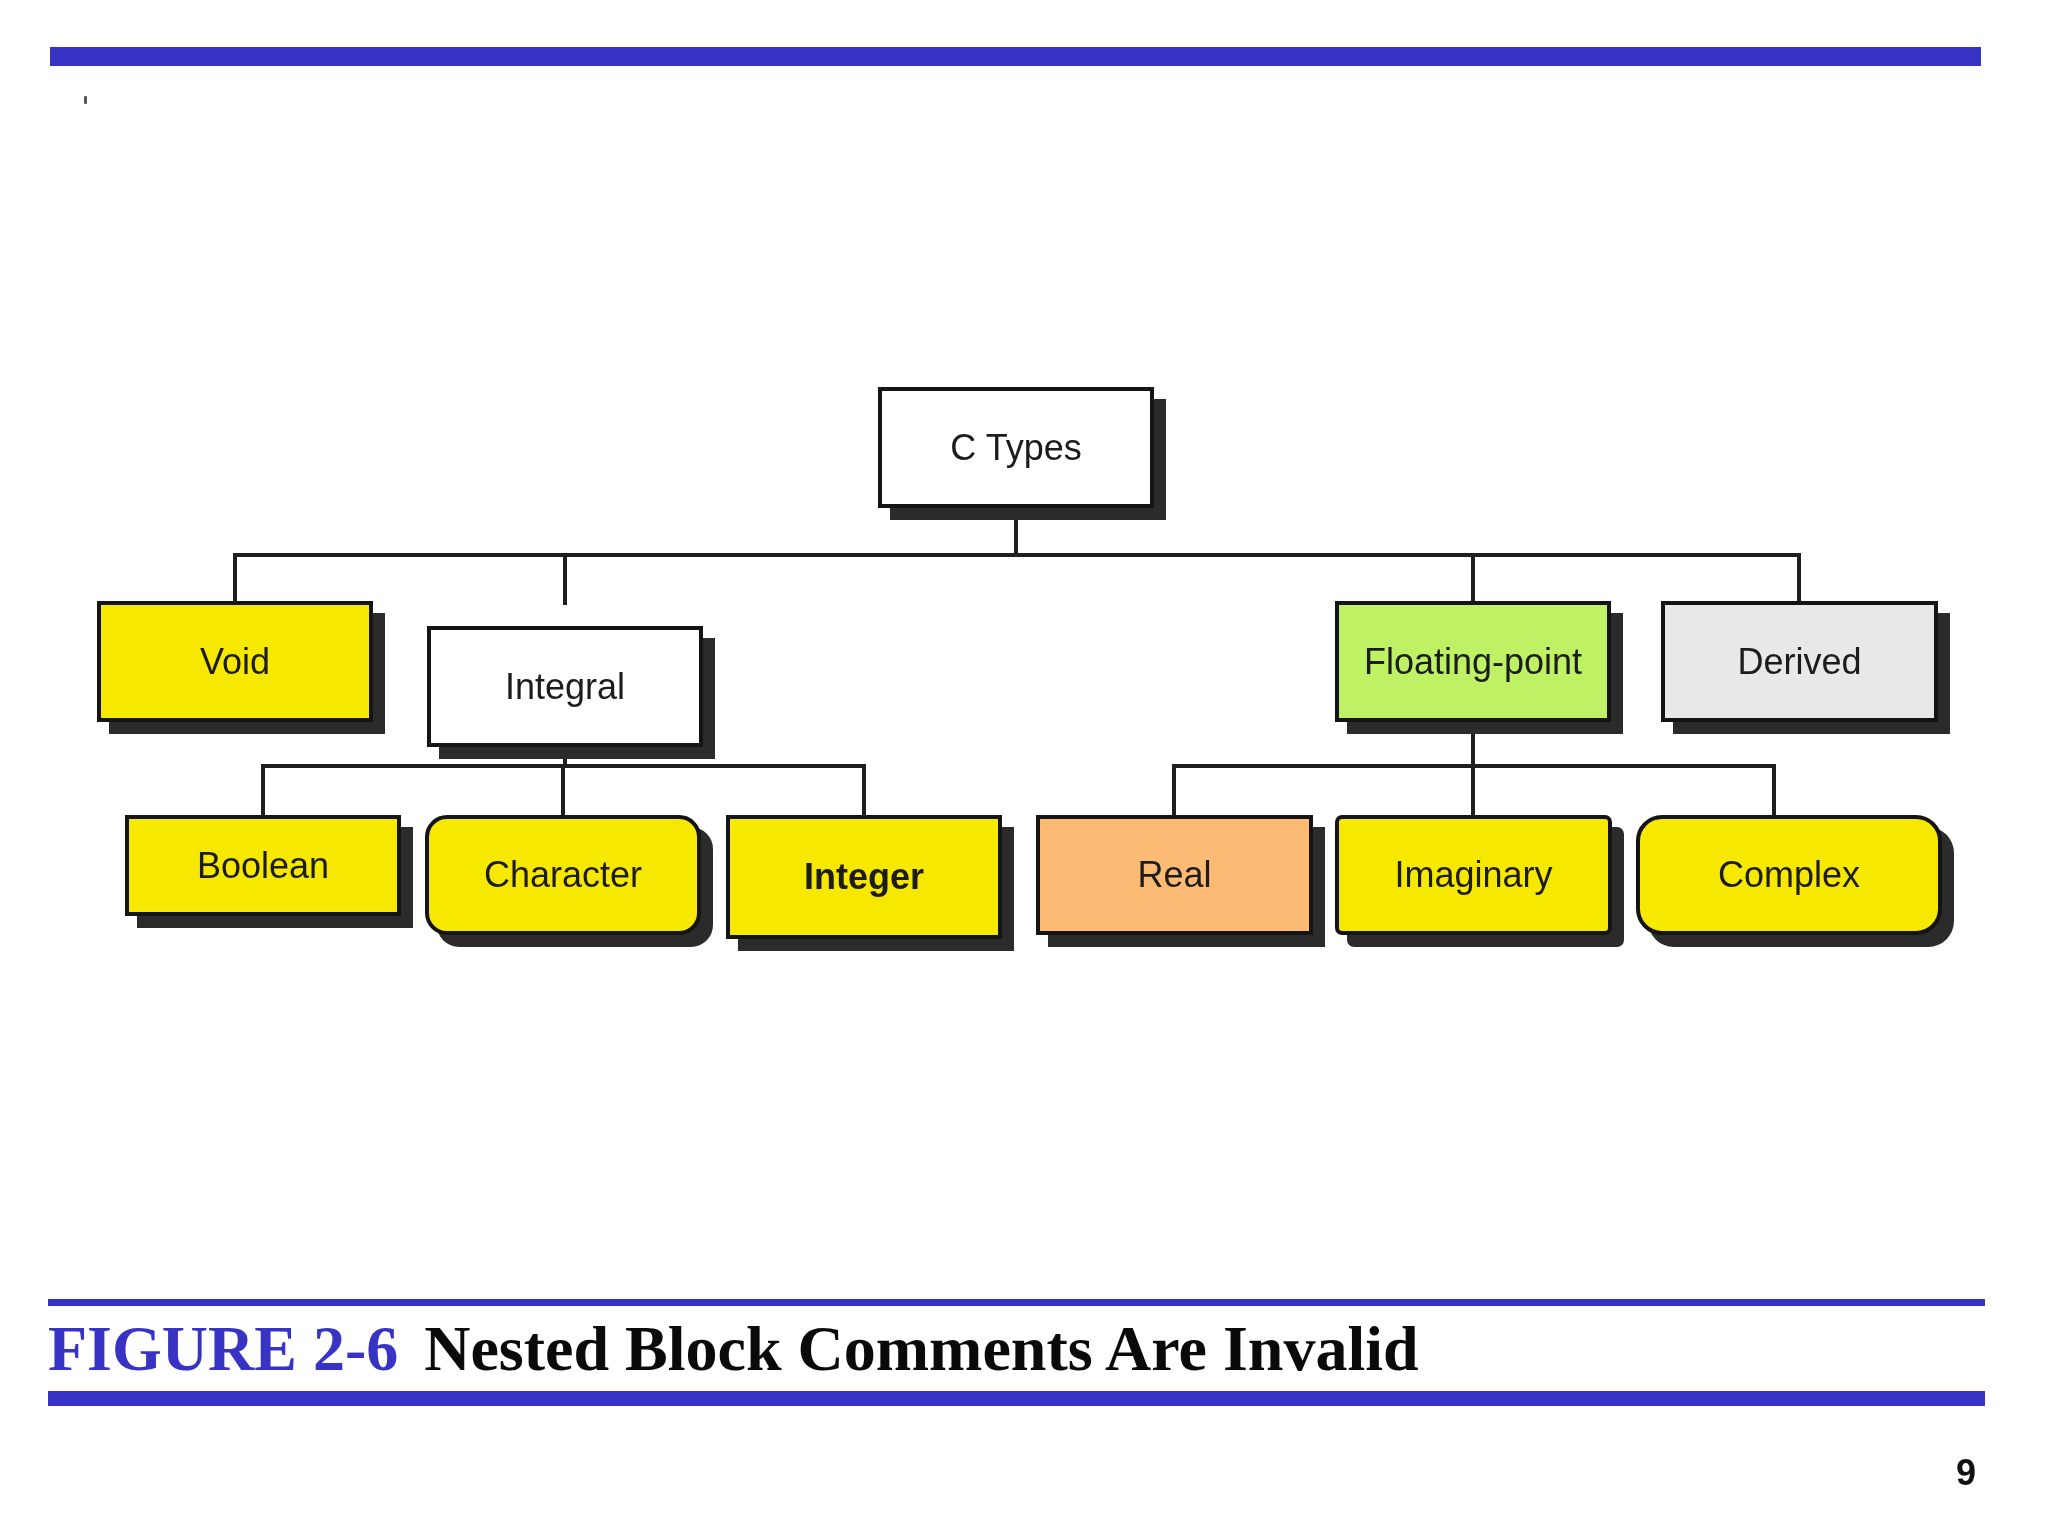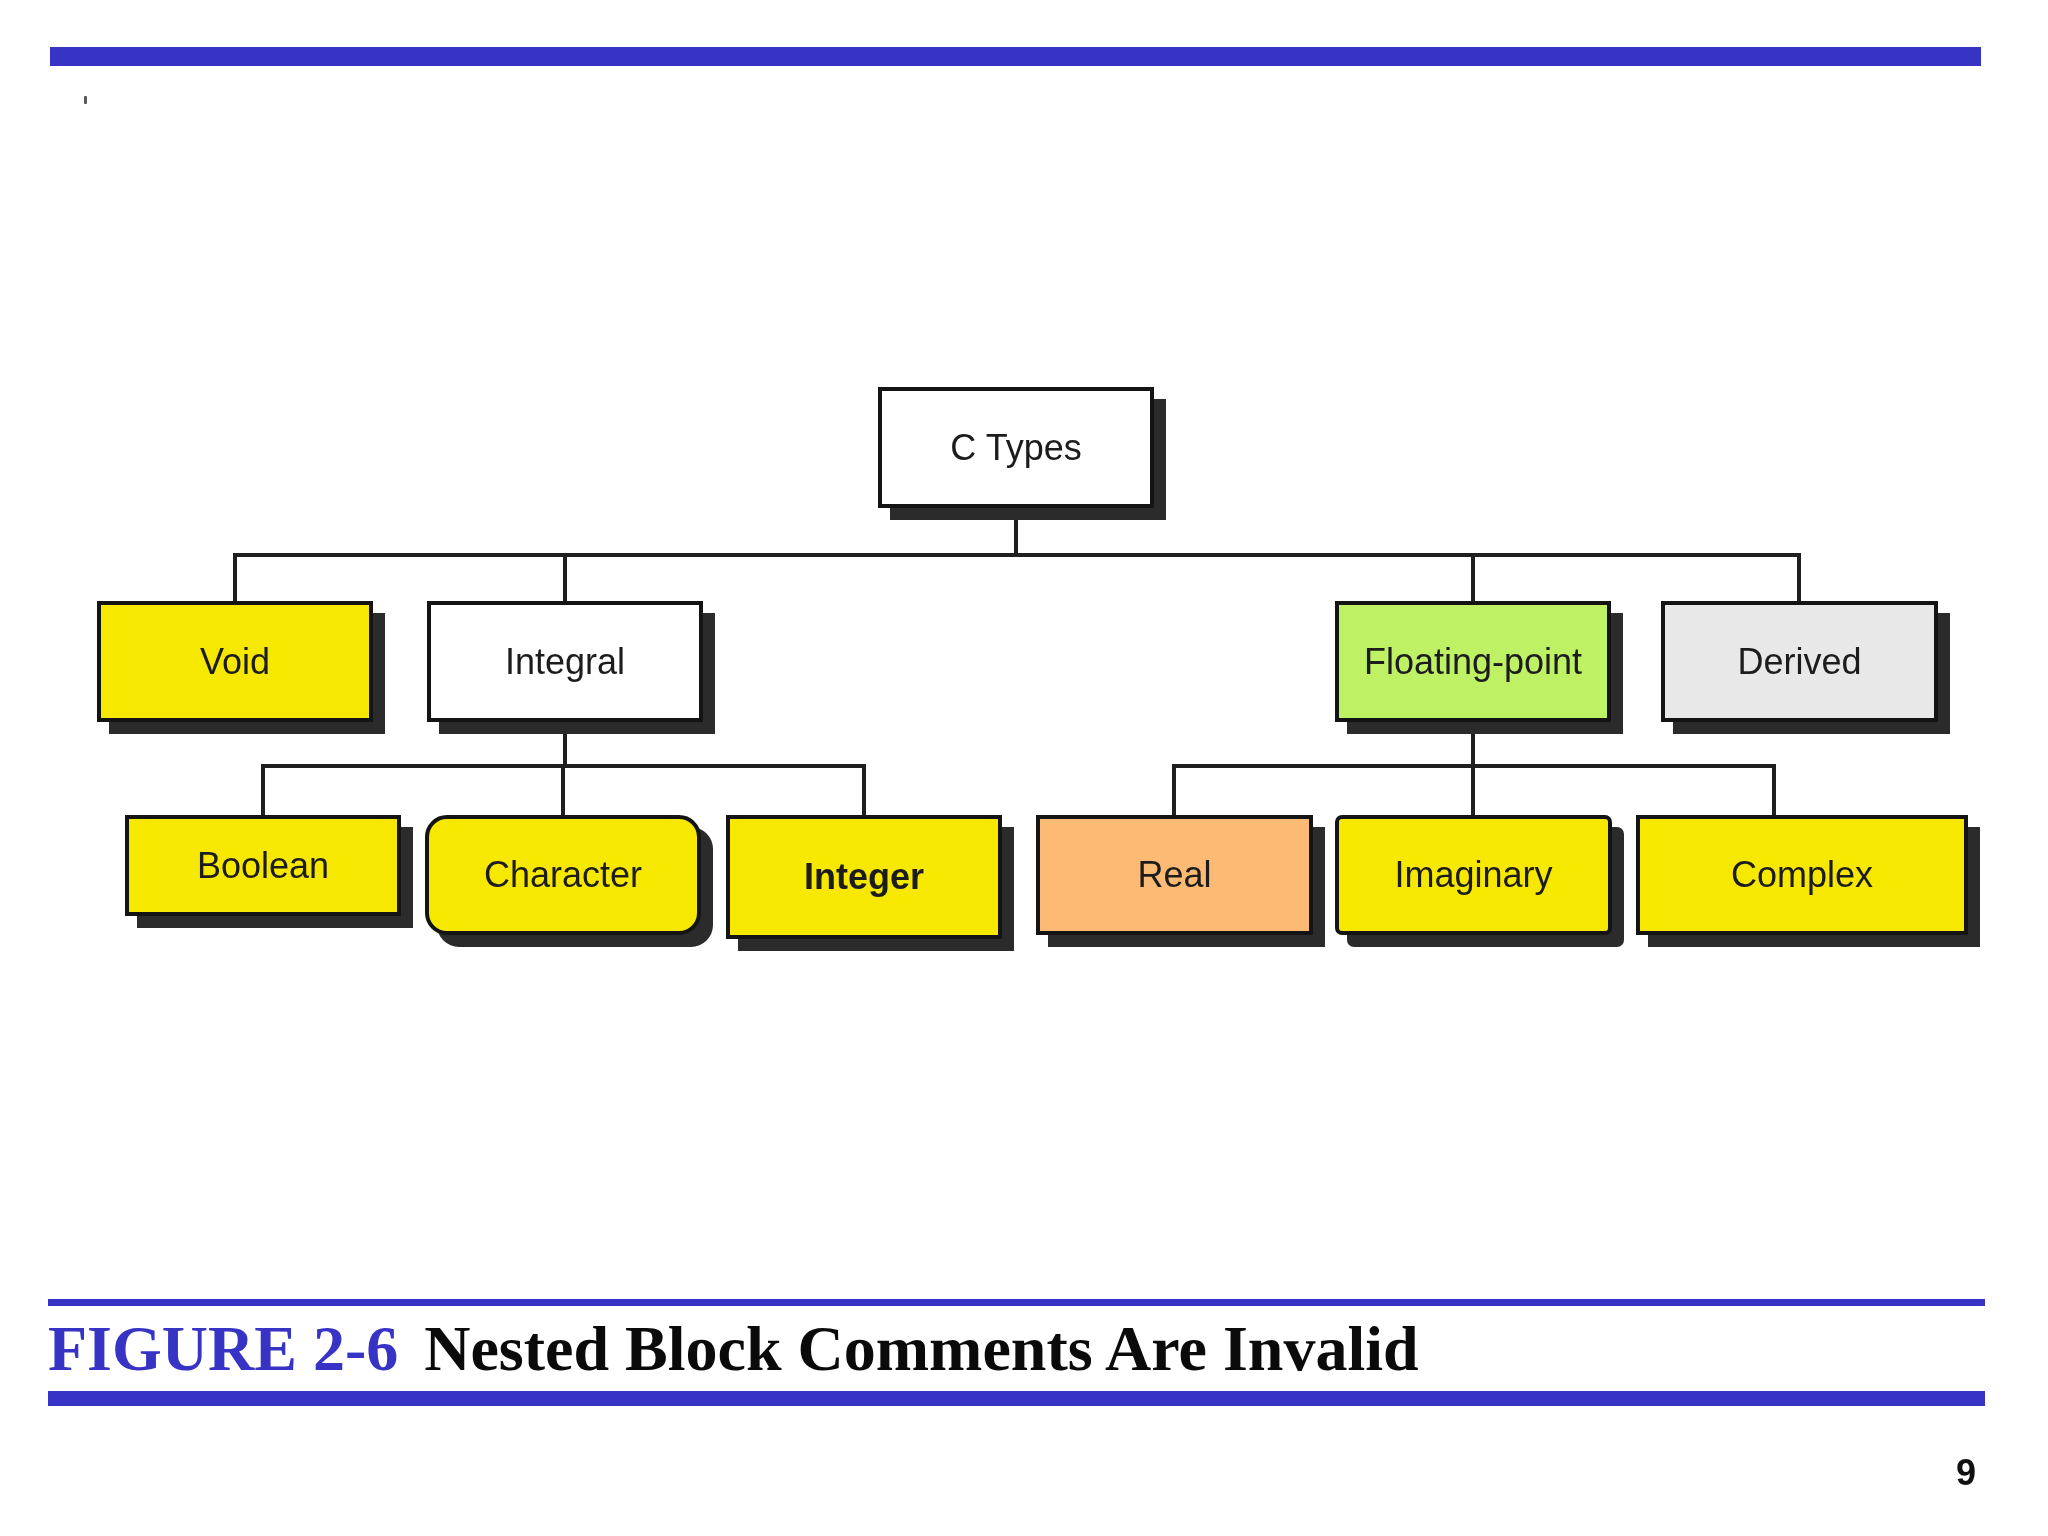--- a/index.html
+++ b/index.html
@@ -85,21 +85,21 @@
     <div class="conn" style="left:1471px; top:764px; width:4px; height:55px;"></div>
     <div class="conn" style="left:1772px; top:764px; width:4px; height:55px;"></div>
 
     <div class="node" style="left: 878px; top: 387px; width: 276px; height: 121px; background-color: rgb(255, 255, 255);">
       <span>C Types</span>
     </div>
 
     <div class="node" style="left: 97px; top: 601px; width: 276px; height: 121px; background-color: rgb(247, 232, 0);">
       <span>Void</span>
     </div>
-    <div class="node" style="left: 427px; top: 601px; width: 276px; height: 121px; background-color: rgb(255, 255, 255);">
+    <div class="node" style="left: 427px; top: 626px; width: 276px; height: 121px; background-color: rgb(255, 255, 255);">
       <span>Integral</span>
     </div>
     <div class="node" style="left: 1335px; top: 601px; width: 276px; height: 121px; background-color: #bef264;">
       <span>Floating-point</span>
     </div>
     <div class="node" style="left: 1661px; top: 601px; width: 277px; height: 121px; background-color: rgb(232, 232, 232);">
       <span>Derived</span>
     </div>
 
     <div class="node" style="left: 125px; top: 815px; width: 276px; height: 101px; background-color: rgb(247, 232, 0);">
@@ -110,21 +110,21 @@
     </div>
     <div class="node" style="left: 726px; top: 815px; width: 276px; height: 124px; background-color: rgb(247, 232, 0); font-weight: bold;">
       <span>Integer</span>
     </div>
     <div class="node" style="left: 1036px; top: 815px; width: 277px; height: 120px; background-color: #fdba74;">
       <span>Real</span>
     </div>
     <div class="node" style="left: 1335px; top: 815px; width: 277px; height: 120px; background-color: rgb(247, 232, 0); border-radius: 7px;">
       <span>Imaginary</span>
     </div>
-    <div class="node" style="left: 1636px; top: 815px; width: 332px; height: 120px; background-color: rgb(247, 232, 0);">
+    <div class="node" style="left: 1636px; top: 815px; width: 306px; height: 120px; background-color: rgb(247, 232, 0); border-radius: 26px;">
       <span>Complex</span>
     </div>
   </div>
 
   <div class="bar" style="left: 48px; top: 1299px; width: 1937px; height: 7px; background-color: rgb(55, 51, 196);"></div>
 
   <div class="caption">
     <span class="fig-label" style="color: rgb(55, 51, 196);">FIGURE 2-6</span><span class="fig-title">Nested Block Comments Are Invalid</span>
   </div>
 

